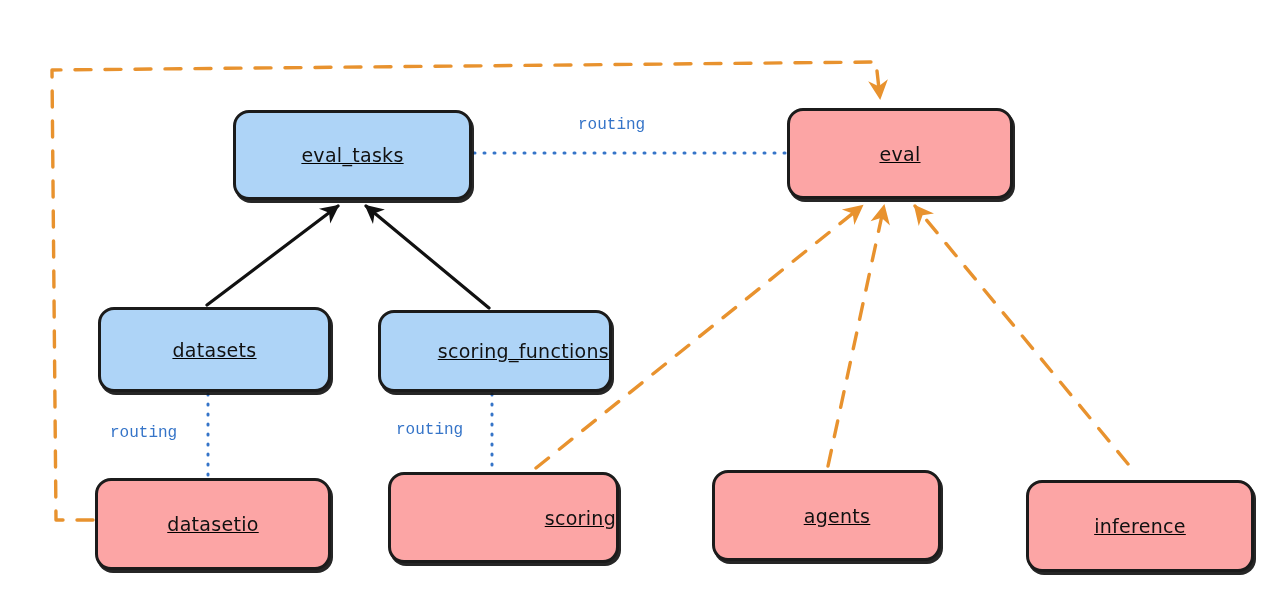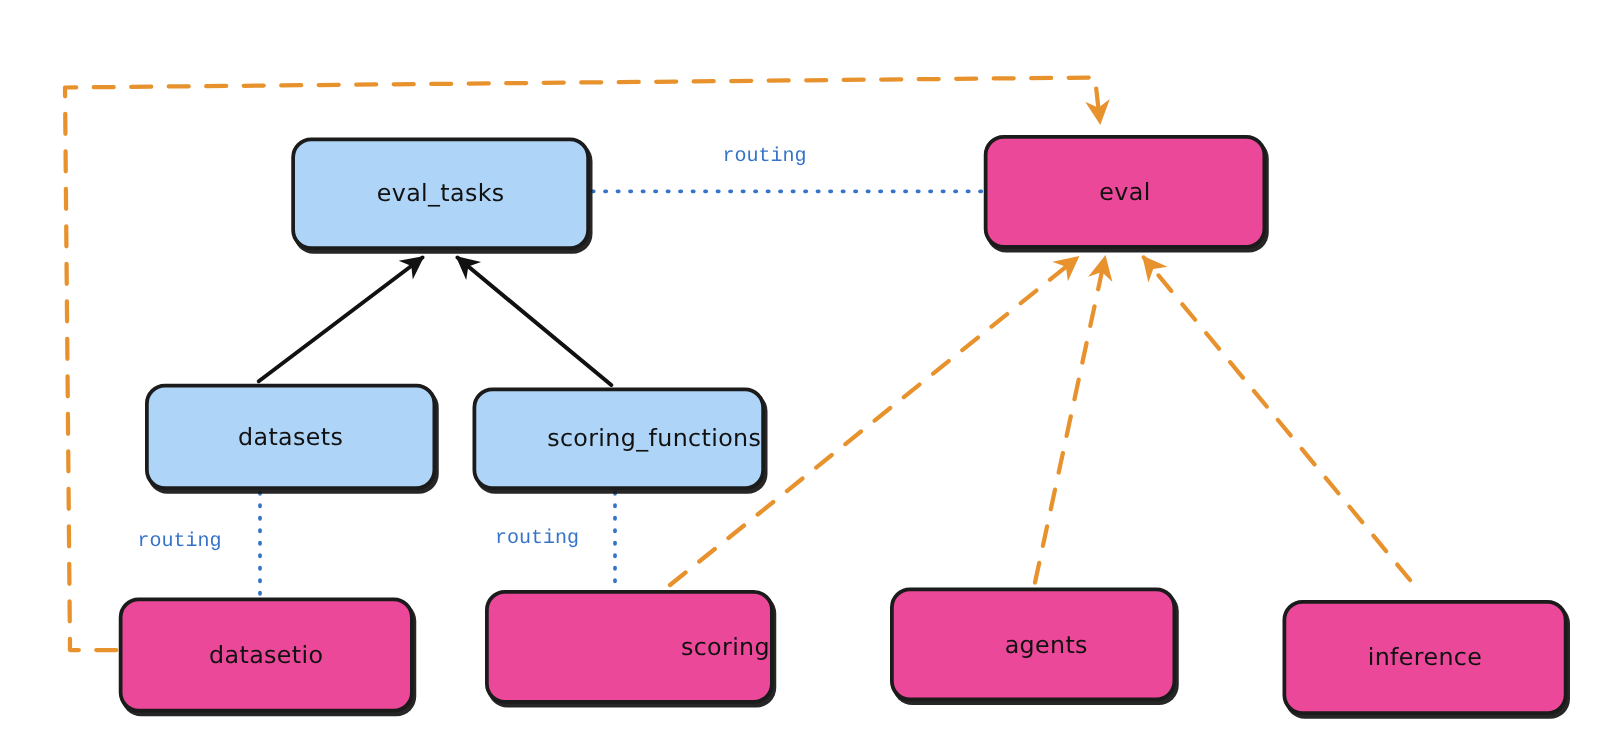--- a/index.html
+++ b/index.html
@@ -27,26 +27,27 @@
   }
   .node {
     position: absolute;
     box-sizing: border-box;
     border: 3px solid #1b1b1b;
     border-radius: 16px;
     display: flex;
     align-items: center;
     justify-content: center;
     box-shadow: 2px 3px 0 rgba(20,20,20,0.92);
+    text-decoration: underline;
   }
   .node.api {
     background: #aed4f7;
   }
   .node.provider {
-    background: #ec4899;
+    background: #fca5a5;
   }
   .node-label {
     font-family: "DejaVu Sans", sans-serif;
     font-size: 19px;
     font-weight: 400;
     color: #111111;
     letter-spacing: 0.3px;
     white-space: nowrap;
     user-select: none;
   }
@@ -95,21 +96,21 @@
   </svg>
 
   <div class="node api" style="left:233px; top:110px; width:239px; height:90px;">
     <span class="node-label">eval_tasks</span>
   </div>
 
   <div class="node provider" style="left:787px; top:108px; width:226px; height:91px;">
     <span class="node-label">eval</span>
   </div>
 
-  <div class="node api" style="left:116px; top:307px; width:233px; height:85px;">
+  <div class="node api" style="left:98px; top:307px; width:233px; height:85px;">
     <span class="node-label">datasets</span>
   </div>
 
   <div class="node api" style="left:378px; top:310px; width:234px; height:82px;justify-content:flex-end;">
     <span class="node-label">scoring_functions</span>
   </div>
 
   <div class="node provider" style="left:95px; top:478px; width:236px; height:92px;">
     <span class="node-label">datasetio</span>
   </div>

